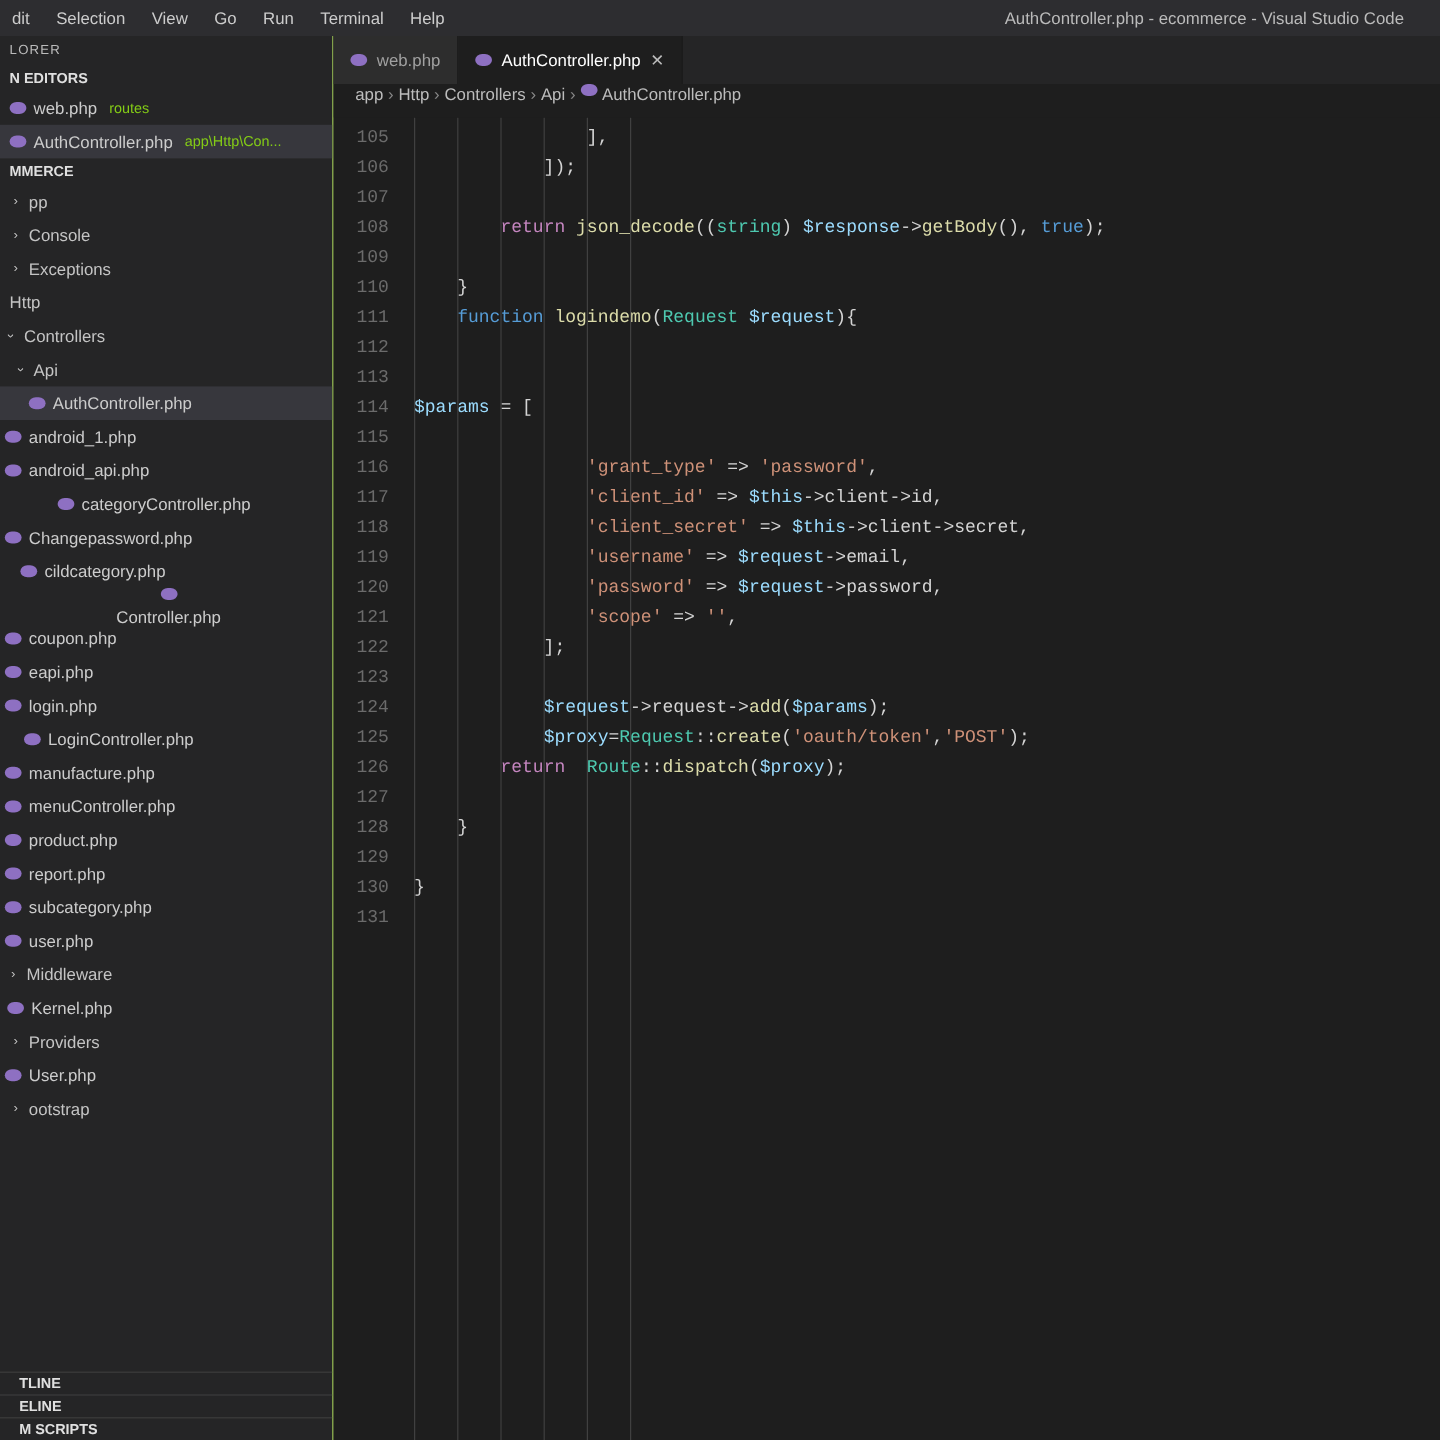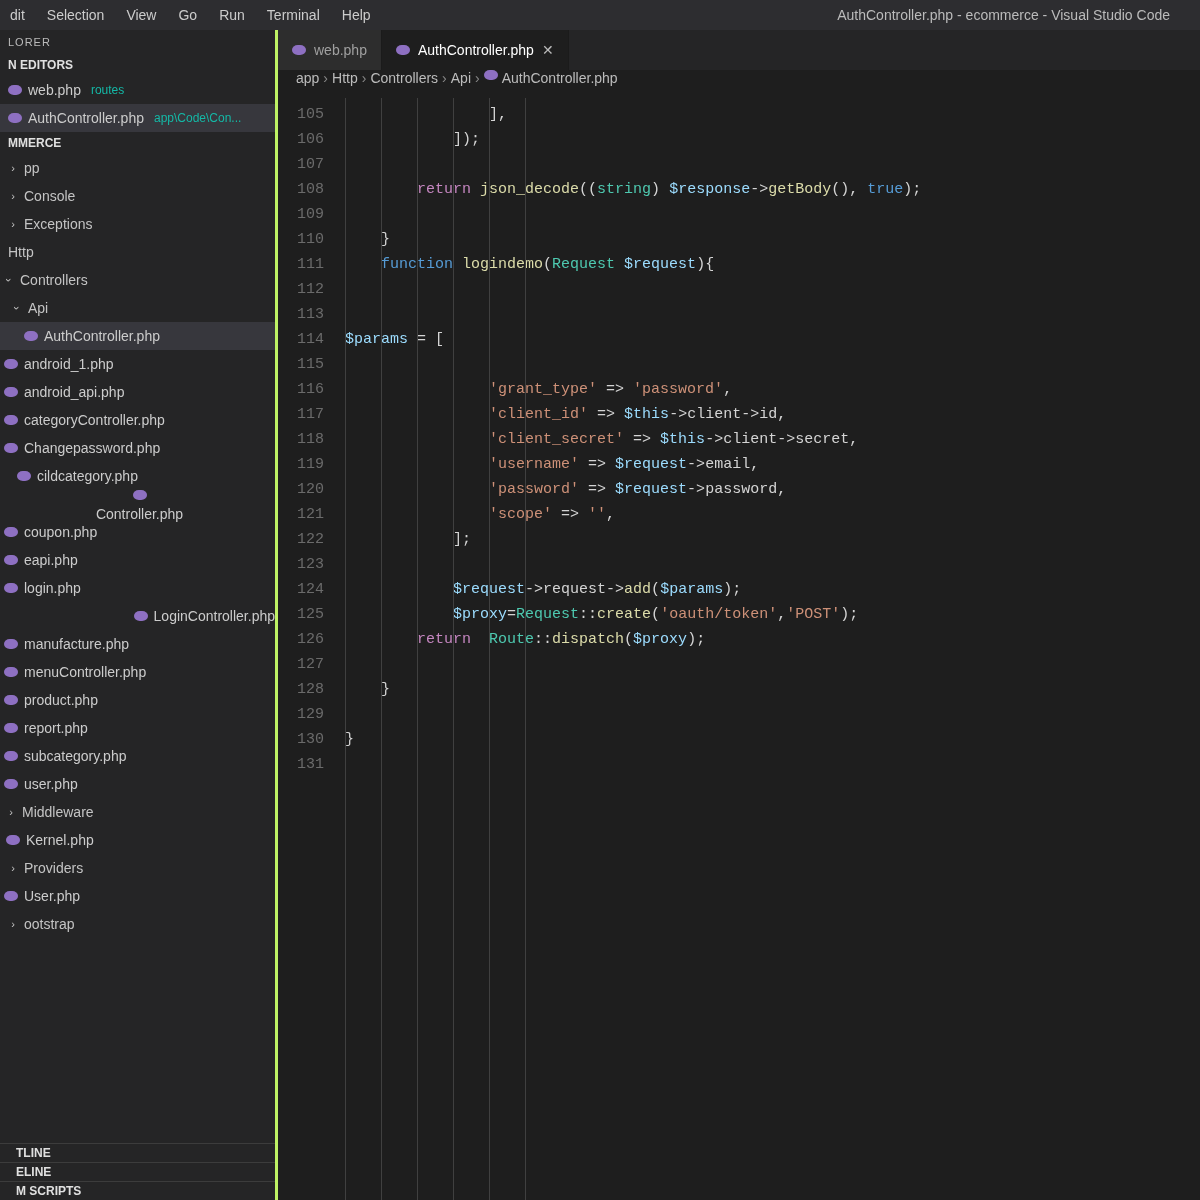--- a/index.html
+++ b/index.html
@@ -32,21 +32,21 @@
   color: #bbbbbb;
 }
 .main-row { flex: 1; display: flex; min-height: 0; }
 .sidebar {
   width: 278px;
   background: #252526;
   color: #cccccc;
   display: flex;
   flex-direction: column;
   overflow: hidden;
-  border-right: 3px solid #bef264;
+  border-right: 1px solid #bef264;
 }
 .panel-title {
   padding: 6px 8px;
   font-size: 11px;
   letter-spacing: 1px;
   color: #bbbbbb;
   text-transform: uppercase;
 }
 .section-title {
   padding: 4px 8px;
@@ -58,21 +58,21 @@
   display: flex;
   align-items: center;
   gap: 6px;
   height: 28px;
   padding-left: 8px;
   cursor: default;
   font-size: 14px;
   color: #cccccc;
 }
 .file-item.selected { background: #37373d; }
-.file-item .hint { color: #14b8a6; font-size: 12px; margin-left: 4px; }
+.file-item .hint { color: #84cc16; font-size: 12px; margin-left: 4px; }
 .folder-item, .subfolder-item { color: #c4c4c4; }
 .subfolder-item { padding-left: 14px; }
 .file-sub { padding-left: 24px; }
 .chevron { width: 10px; text-align: center; color: #c4c4c4; font-size: 11px; }
 .chevron.rot { transform: rotate(90deg); display: inline-block; }
 .php-icon {
   width: 14px; height: 10px;
   background: #8e70c2;
   border-radius: 50% / 60%;
   display: inline-block;
@@ -177,21 +177,21 @@
     <div class="panel-title">LORER</div>
     <div class="section-title">N EDITORS</div>
     <div class="file-item">
       <span class="php-icon"></span>
       <span>web.php</span>
       <span class="hint">routes</span>
     </div>
     <div class="file-item selected">
       <span class="php-icon"></span>
       <span>AuthController.php</span>
-      <span class="hint">app\Code\Con...</span>
+      <span class="hint">app\Http\Con...</span>
     </div>
     <div class="section-title">MMERCE</div>
     <div id="tree">
         <div class="folder-item">
           <span class="chevron">›</span>
           <span>pp</span>
         </div>
         <div class="folder-item">
           <span class="chevron">›</span>
           <span>Console</span>
@@ -216,21 +216,21 @@
           <span>AuthController.php</span>
         </div>
         <div class="file-item" style="padding-left: 4px;">
           <span class="php-icon"></span>
           <span>android_1.php</span>
         </div>
         <div class="file-item" style="padding-left: 4px;">
           <span class="php-icon"></span>
           <span>android_api.php</span>
         </div>
-        <div class="file-item" style="padding-left: 4px;">
+        <div class="file-item" style="padding-left: 4px; margin-left: 44px;">
           <span class="php-icon"></span>
           <span>categoryController.php</span>
         </div>
         <div class="file-item" style="padding-left: 4px; align-items: center;">
           <span class="php-icon"></span>
           <span>Changepassword.php</span>
         </div>
         <div class="file-item" style="padding-left: 17px;">
           <span class="php-icon"></span>
           <span>cildcategory.php</span>
@@ -244,21 +244,21 @@
           <span>coupon.php</span>
         </div>
         <div class="file-item" style="padding-left: 4px;">
           <span class="php-icon"></span>
           <span>eapi.php</span>
         </div>
         <div class="file-item" style="padding-left: 4px;">
           <span class="php-icon"></span>
           <span>login.php</span>
         </div>
-        <div class="file-item" style="padding-left: 20px; justify-content: flex-end;">
+        <div class="file-item" style="padding-left: 20px;">
           <span class="php-icon"></span>
           <span>LoginController.php</span>
         </div>
         <div class="file-item" style="padding-left: 4px;">
           <span class="php-icon"></span>
           <span>manufacture.php</span>
         </div>
         <div class="file-item" style="padding-left: 4px;">
           <span class="php-icon"></span>
           <span>menuController.php</span>

